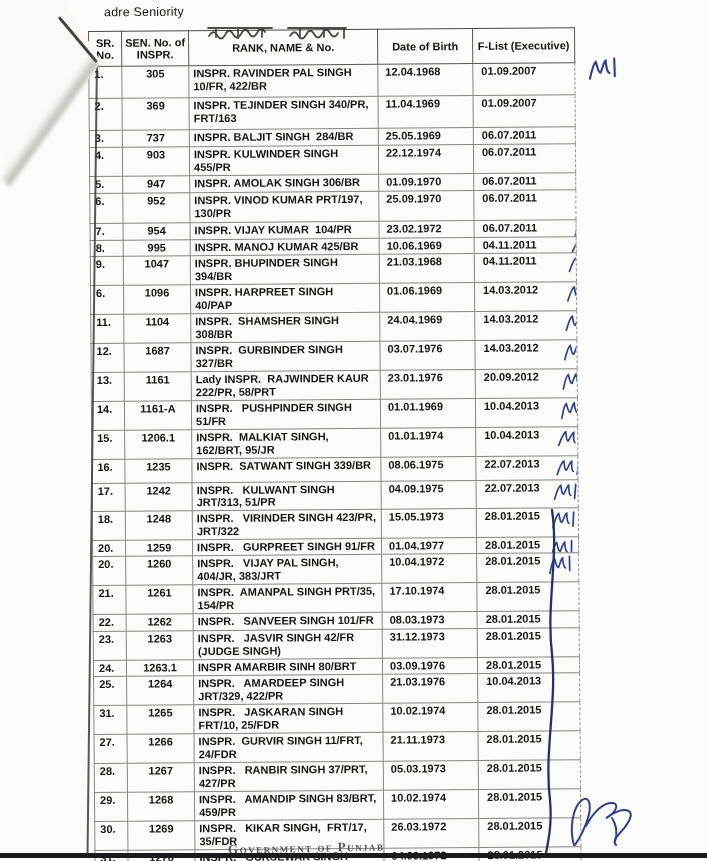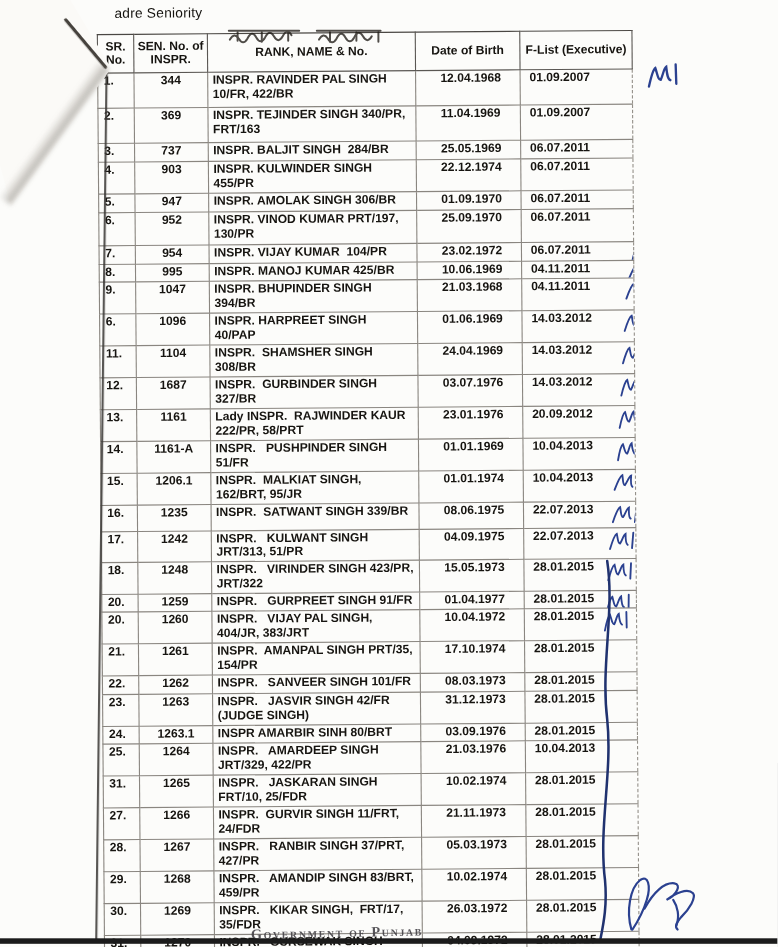--- a/index.html
+++ b/index.html
@@ -30,21 +30,21 @@
     vertical-align:top; overflow:hidden;
   }
   thead th{
     height:30px; text-align:center; vertical-align:middle;
     padding:2px 2px; line-height:1.12; border-color:#5a5753;
     border-top:1.5px solid #4a4743;
   }
   td.sr{padding-left:5px;}
   td.sen{text-align:center;}
   td.name{white-space:pre-wrap;}
-  td.dob{padding-left:22px;}
+  td.dob{padding-left:7px;}
   td.flist{padding-left:8px; position:relative; border-right:1px dashed #949089;}
   tbody tr td{border-color:#8a8680;}
   
   .ink-initial{position:absolute; top:1px; pointer-events:none;}
   .ink-overlay{position:absolute; left:0; top:0; pointer-events:none;}
   
   .stamp{position:absolute; left:204px; top:22px; width:160px; height:26px;
          filter:blur(.6px); opacity:.78; pointer-events:none;}
   
   .fold-white{
@@ -101,21 +101,21 @@
           <th>SR. No.</th>
           <th>SEN. No. of INSPR.</th>
           <th>RANK, NAME &amp; No.</th>
           <th>Date of Birth</th>
           <th>F-List (Executive)</th>
         </tr>
       </thead>
       <tbody id="rows">
           <tr style="height: 32px;">
             <td class="sr">1.</td>
-            <td class="sen">344</td>
+            <td class="sen">305</td>
             <td class="name">INSPR. RAVINDER PAL SINGH 10/FR, 422/BR</td>
             <td class="dob">12.04.1968</td>
             <td class="flist">01.09.2007</td>
           </tr>
           <tr style="height: 32px;">
             <td class="sr">2.</td>
             <td class="sen">369</td>
             <td class="name">INSPR. TEJINDER SINGH 340/PR, FRT/163</td>
             <td class="dob">11.04.1969</td>
             <td class="flist">01.09.2007</td>

